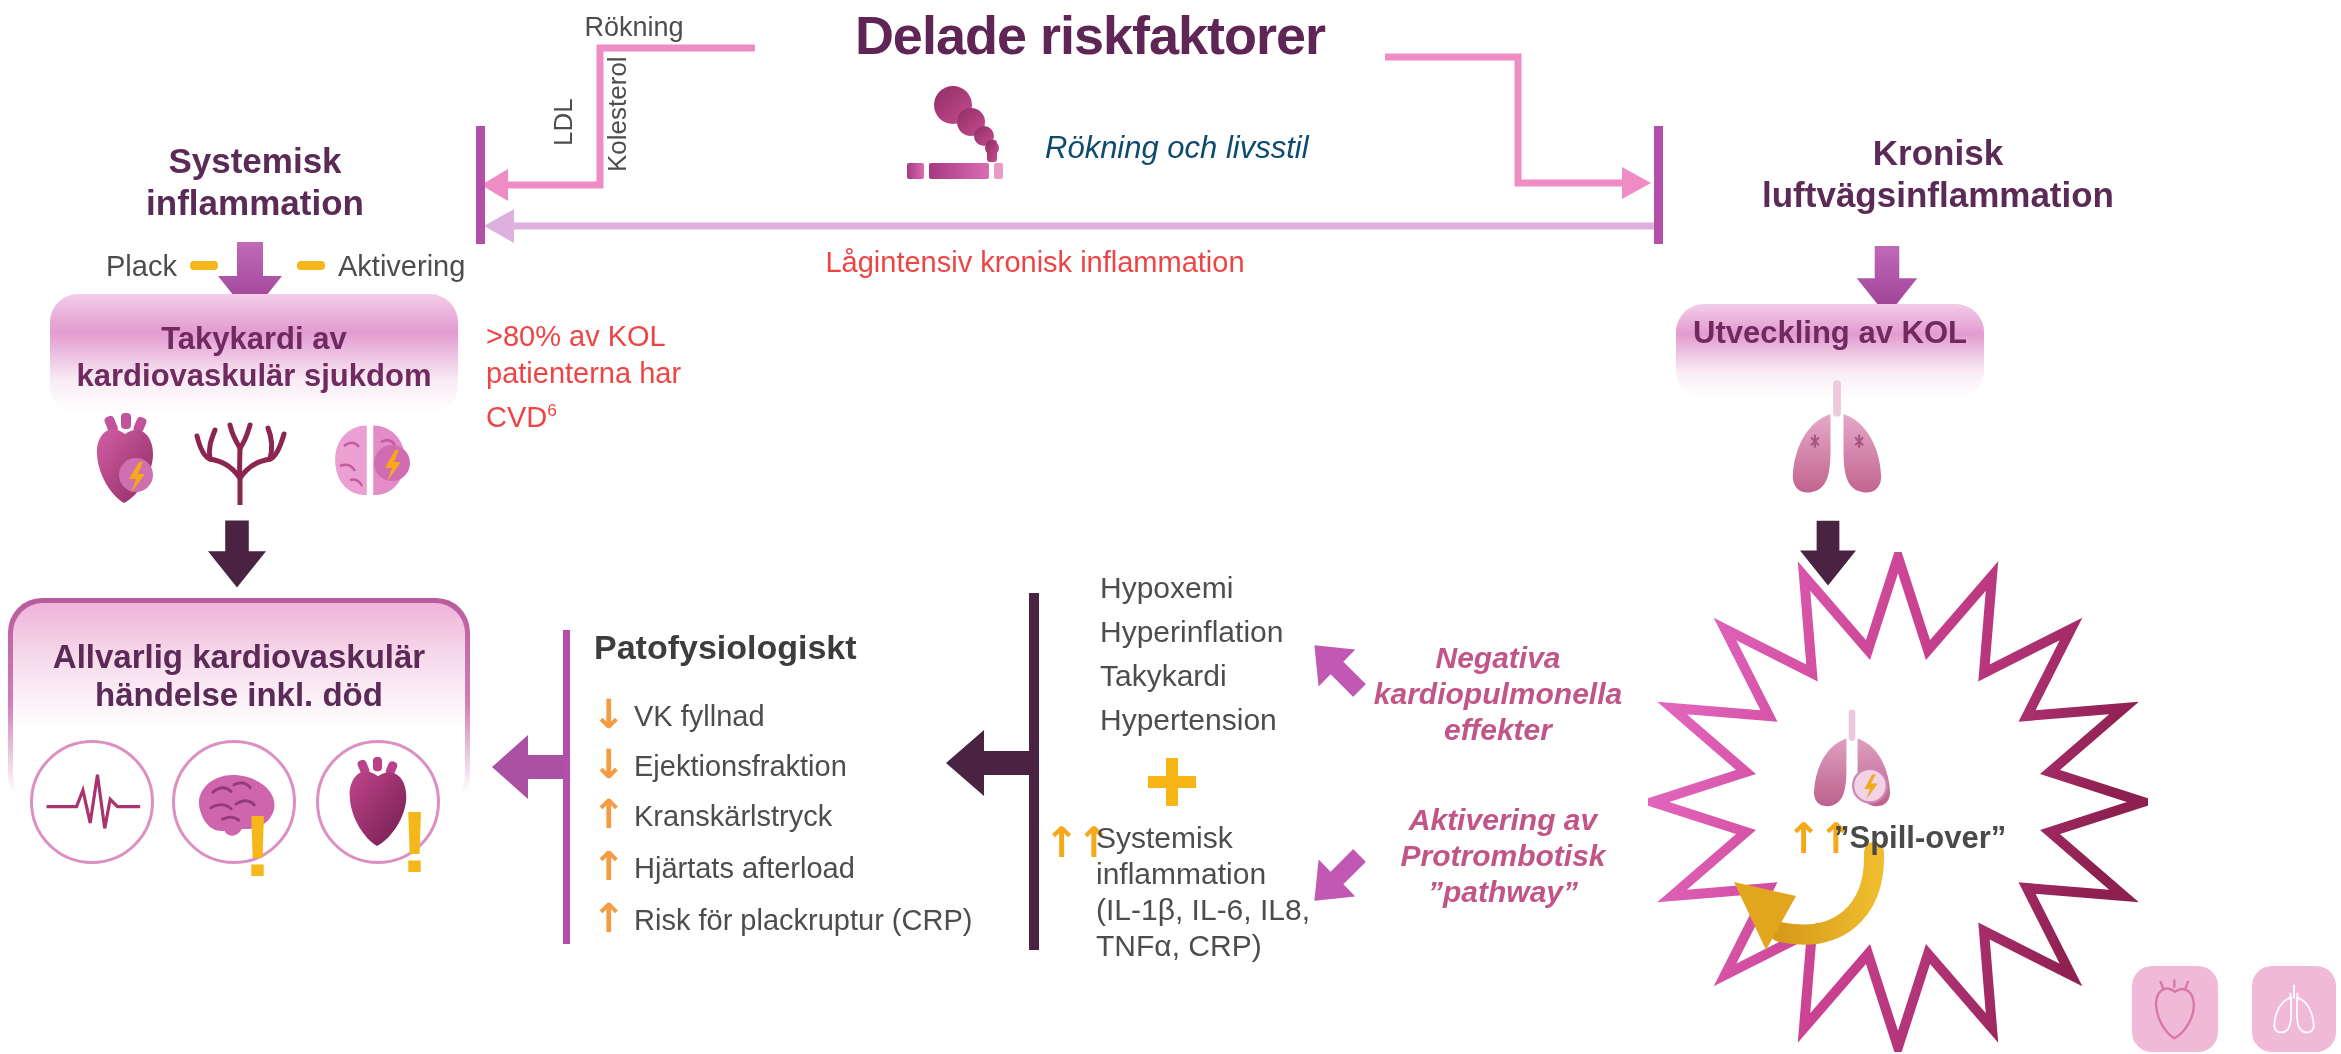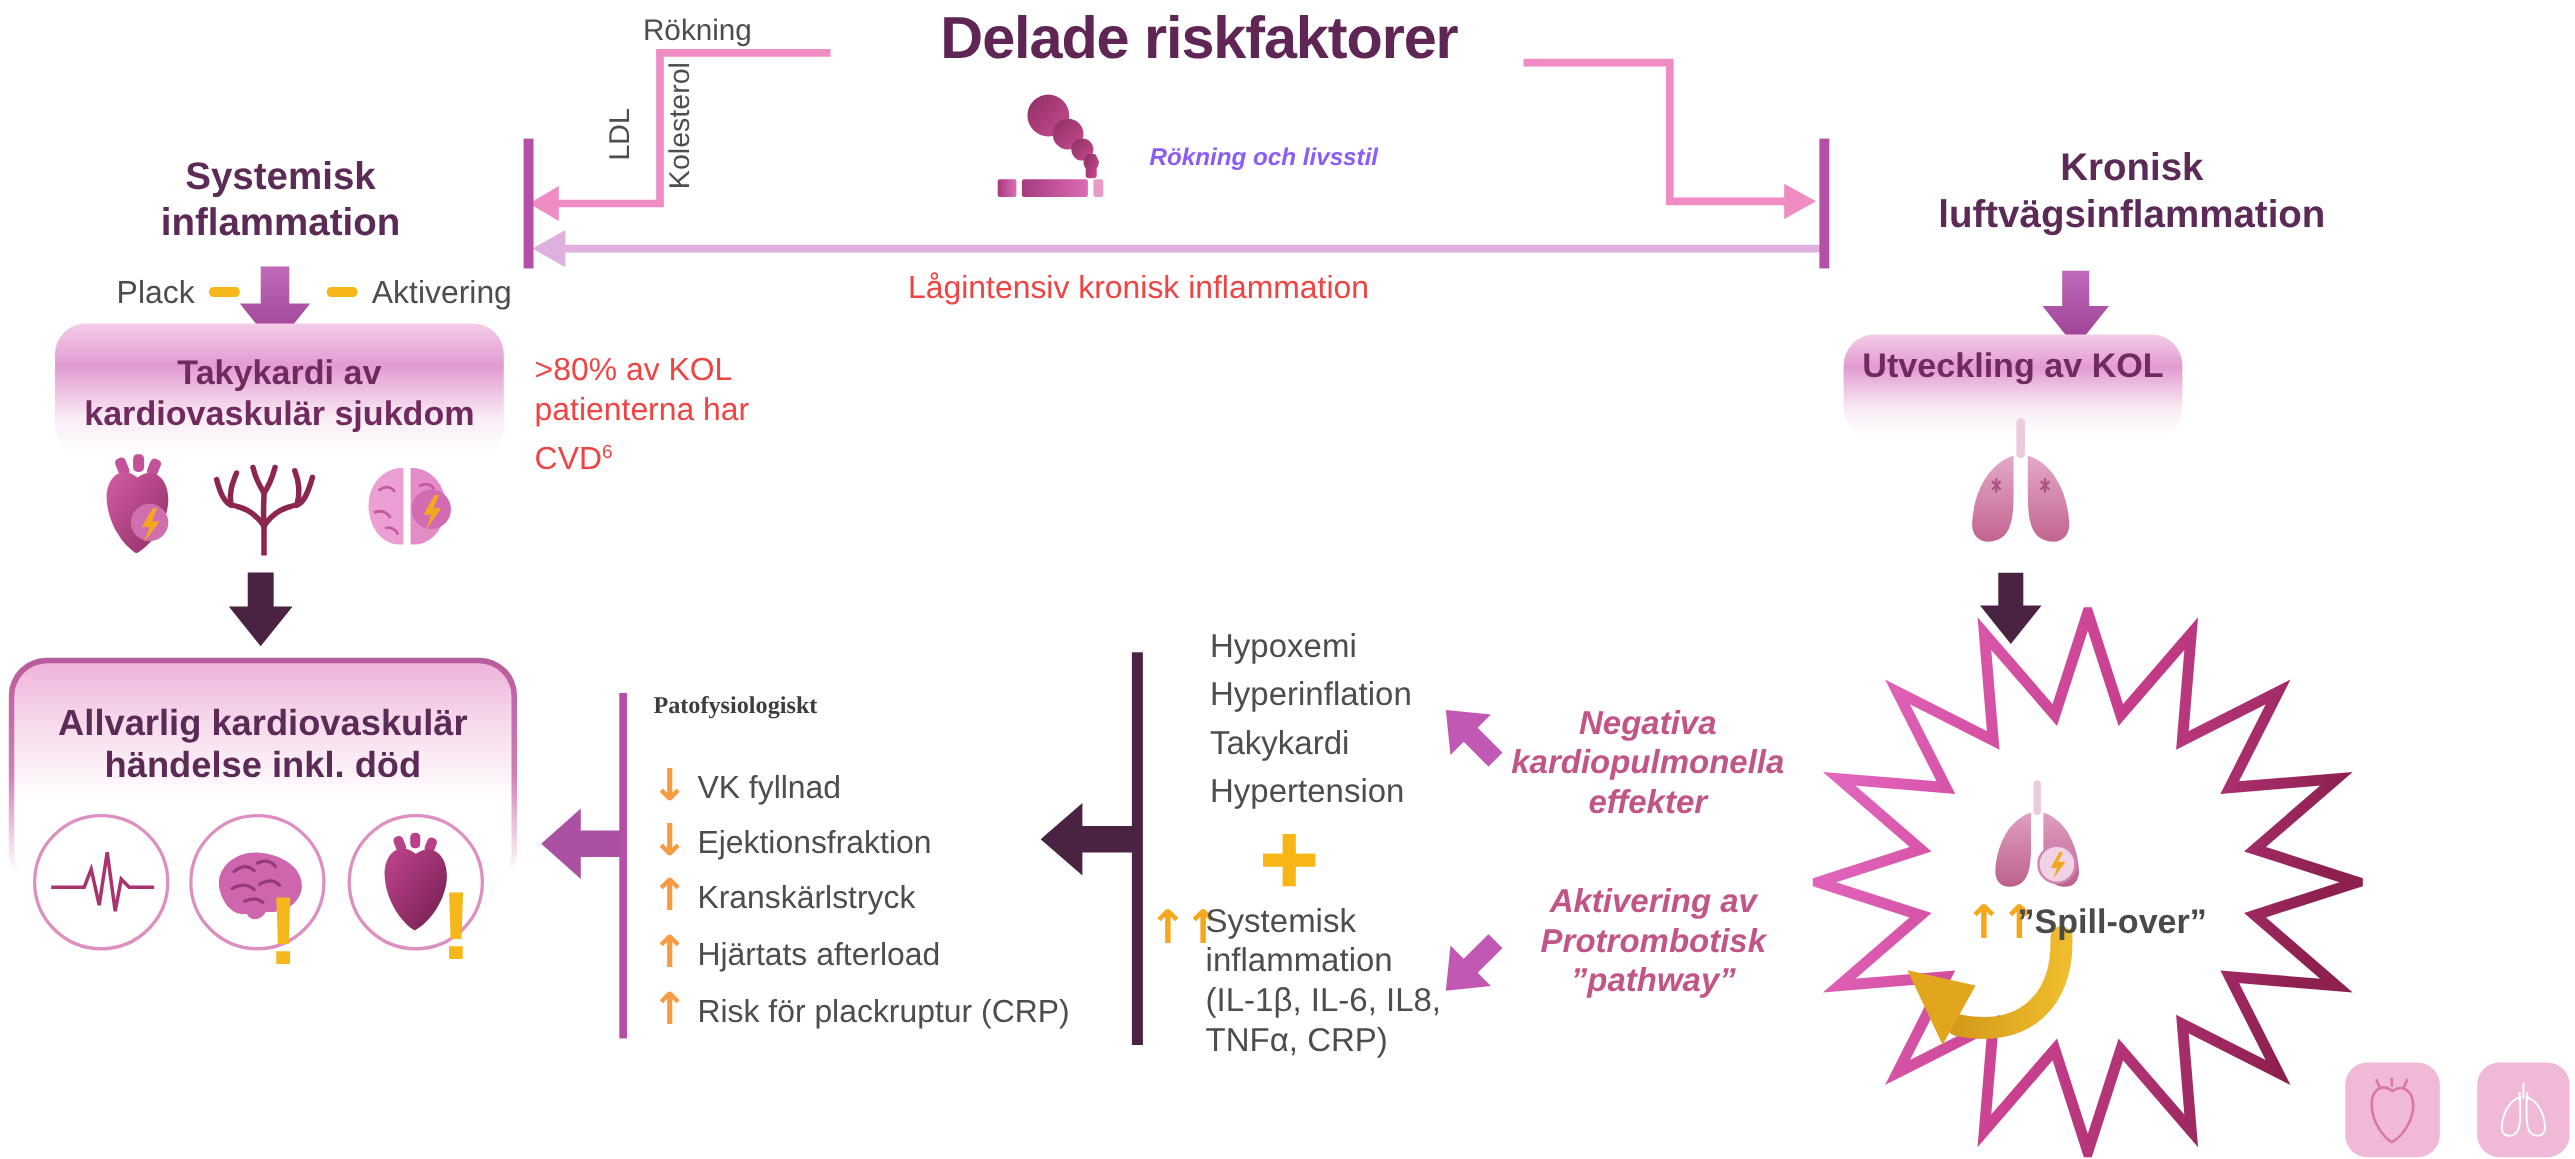--- a/index.html
+++ b/index.html
@@ -14,29 +14,29 @@
   .boxgrad{border-radius:28px;background:linear-gradient(180deg,#f3cde8 0%,#e29bd0 32%,#f9ecf5 72%,#ffffff 100%);}
   .boxtxt{font-size:31px;font-weight:800;color:#702a60;line-height:37px;}
   .eventwrap{border-radius:34px;background:linear-gradient(180deg,#b85b9d 0%,#d27fb6 50%,rgba(255,255,255,0) 92%);}
   .eventinner{position:absolute;inset:5px;border-radius:30px;
               background:linear-gradient(180deg,#efb3da 0%,#f6d9eb 26%,#ffffff 62%);}
   .eventtxt{font-size:33px;font-weight:800;color:#5c2a56;line-height:38px;}
   .circle{position:absolute;width:118px;height:118px;border-radius:50%;background:#fff;
           border:3px solid #dd8fc2;display:flex;align-items:center;justify-content:center;}
   .bang{font-size:88px;font-weight:800;color:#f5b719;line-height:80px;}
   .dash{position:absolute;width:28px;height:9px;border-radius:4px;background:#f5b719;}
-  .pathohead{font-size:22px;font-weight:800;color:#3d3d3d;font-family:Liberation Serif, serif;}
+  .pathohead{font-size:34px;font-weight:800;color:#3d3d3d;}
   .patholbl{font-size:29px;color:#4d4d4d;}
   .oarrow{font-family:"DejaVu Sans",sans-serif;font-size:40px;font-weight:600;color:#f59b42;line-height:40px;}
   .listtxt{font-size:30px;color:#4d4d4d;line-height:44px;}
   .upup{font-family:"DejaVu Sans",sans-serif;font-size:42px;font-weight:700;color:#f5a81c;letter-spacing:-3px;}
   .rose{font-size:30px;font-weight:800;font-style:italic;color:#c25588;line-height:36px;}
   .vline-magenta{background:#b44fa8;}
   .vline-dark{background:#4a2342;}
-  .caption-italic{font-size:22px;font-weight:700;font-style:italic;color:#8b5cf6;}
+  .caption-italic{font-size:31px;font-weight:400;font-style:italic;color:#0c4a6e;}
   .lowgrade{font-size:29px;color:#ef4444;}
   .exac{font-size:32px;font-weight:800;color:#5c2a56;letter-spacing:1px;}
   .spill{font-size:31px;font-weight:800;color:#4a4a4a;}
   .footbtn{position:absolute;width:86px;height:86px;border-radius:20px;background:#efb9d7;
            display:flex;align-items:center;justify-content:center;cursor:pointer;}
   .stat{font-size:29px;color:#ef4444;line-height:37px;}
   sup{font-size:60%;}
 </style>
 </head>
 <body>

